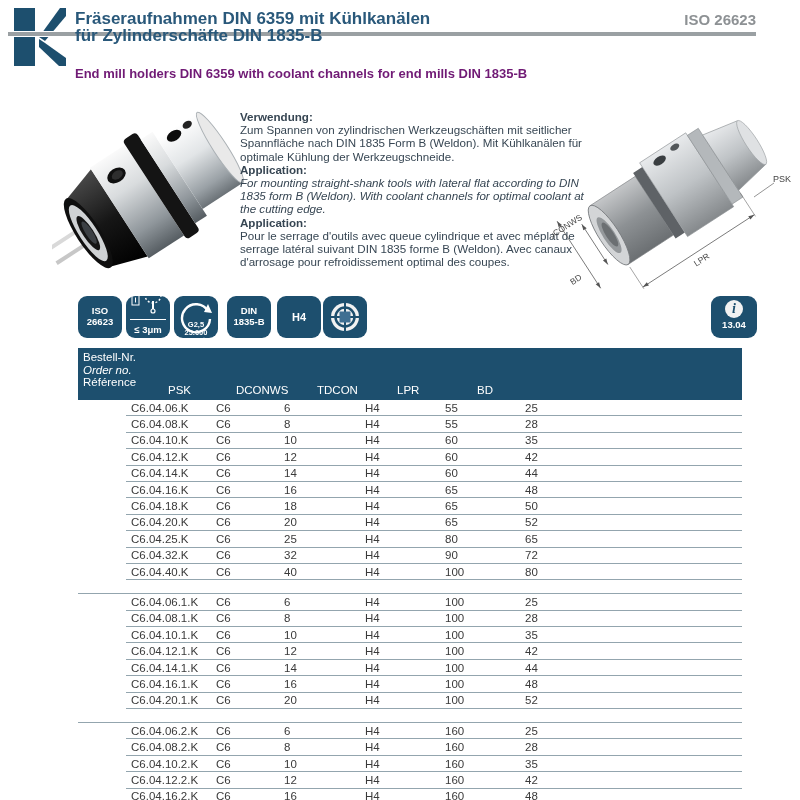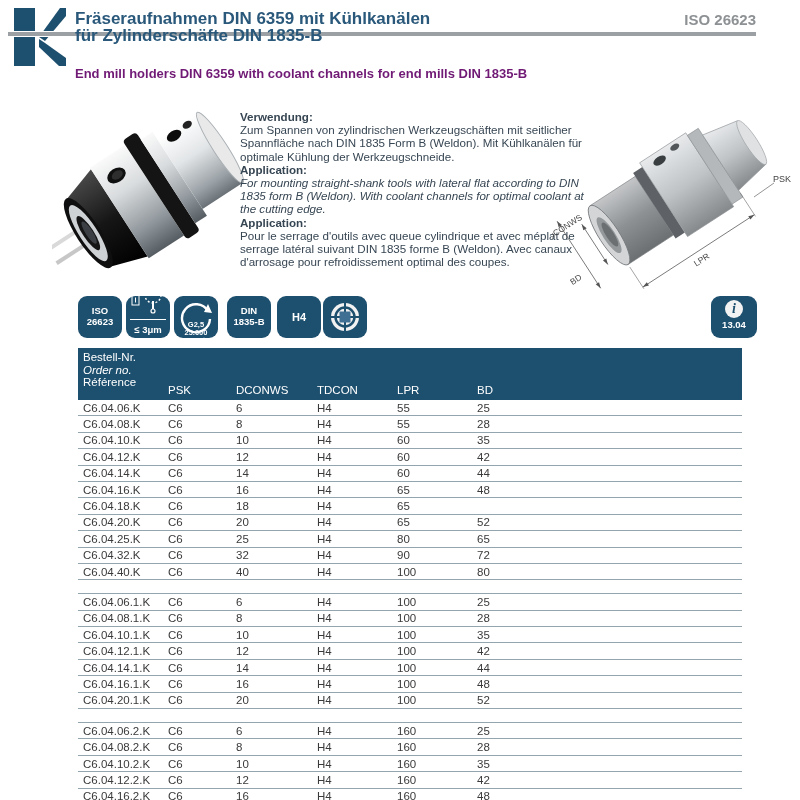--- a/index.html
+++ b/index.html
@@ -47,21 +47,21 @@
 
   
   .table { position:absolute; left:78px; top:348px; width:664px; }
   .thead { height:52px; background:#1d4f6e; color:#fff; display:flex; font-size:11.5px; box-sizing:border-box; }
   .thead .c1 { padding:3px 0 0 5px; line-height:12.6px; }
   .thead .hc { align-self:flex-end; padding-bottom:4px; }
   .c1 { width:90px; box-sizing:border-box; }
   .c2 { width:68px; } .c3 { width:81px; } .c4 { width:80px; } .c5 { width:80px; } .c6 { flex:1; }
   .it { font-style:italic; }
   .trow { display:flex; height:16.4px; box-sizing:border-box; align-items:center;
-          border-bottom:1px solid #93a5ae; font-size:11.5px; color:#3a3a3a; }
+          border-bottom:1px solid #93a5ae; font-size:11.5px; color:#3a3a3a;margin-left:48px; }
   .trow .c1 { padding-left:5px; }
   .tgroup + .tgroup { margin-top:13px; border-top:1px solid #93a5ae; }
 </style>
 </head>
 <body>
 
 <div class="page">
 
   <svg class="logo" width="52" height="58" viewBox="0 0 52 58">
     <polygon points="0,0 21,0 21,58 0,58" fill="#1d4f6e"></polygon>
@@ -290,20 +290,21 @@
       <div class="c4">H4</div>
       <div class="c5">65</div>
       <div class="c6">48</div>
     </div>
           <div class="trow">
       <div class="c1">C6.04.18.K</div>
       <div class="c2">C6</div>
       <div class="c3">18</div>
       <div class="c4">H4</div>
       <div class="c5">65</div>
+      <div class="c6">50</div>
     </div>
           <div class="trow">
       <div class="c1">C6.04.20.K</div>
       <div class="c2">C6</div>
       <div class="c3">20</div>
       <div class="c4">H4</div>
       <div class="c5">65</div>
       <div class="c6">52</div>
     </div>
           <div class="trow">

